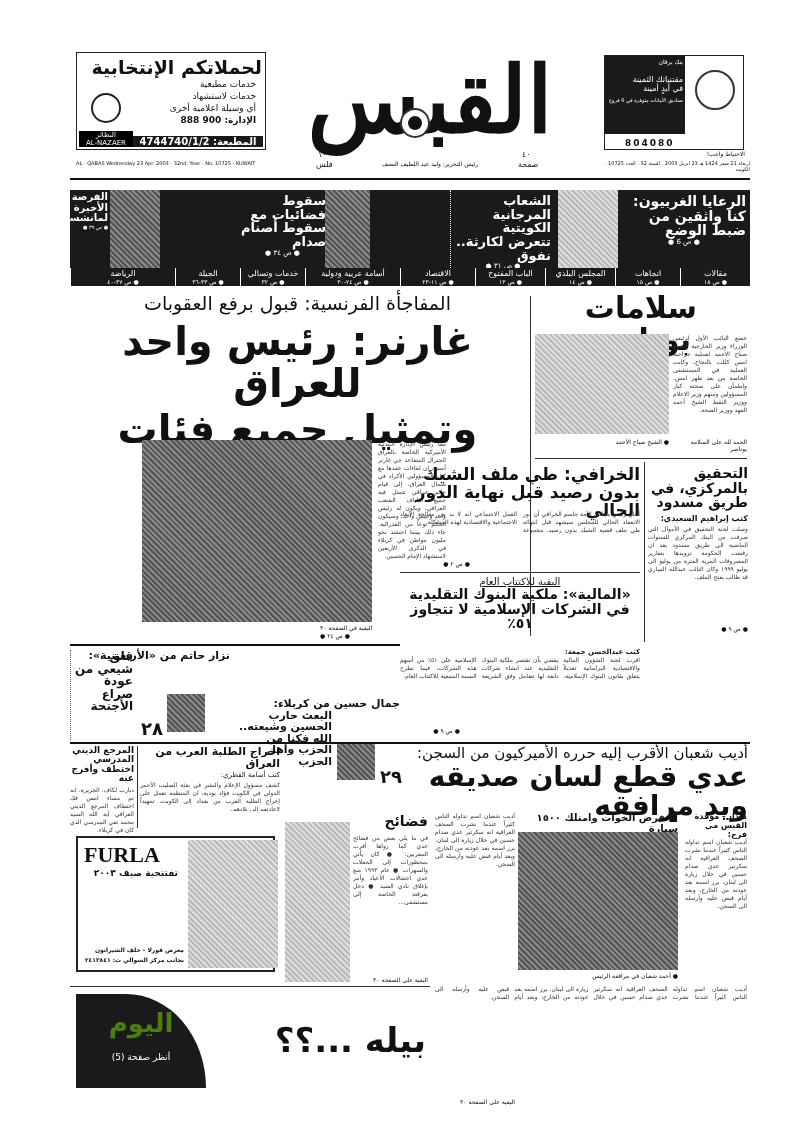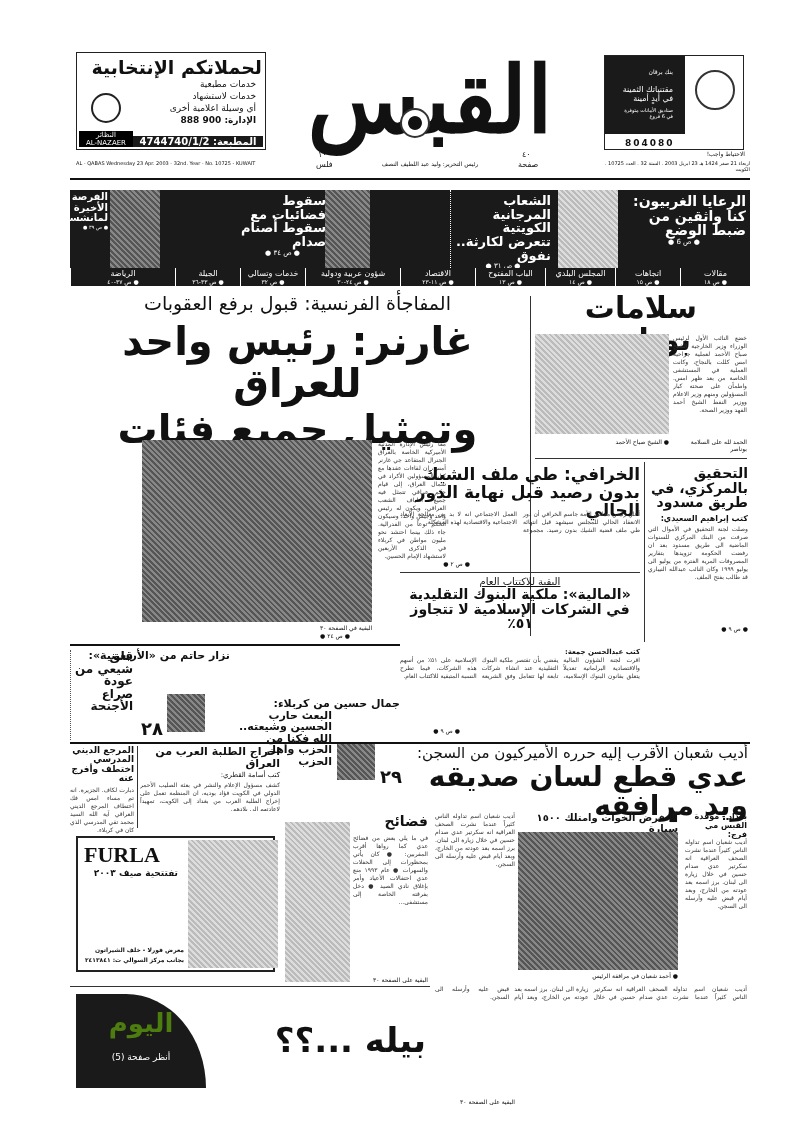--- a/index.html
+++ b/index.html
@@ -37,21 +37,21 @@
   </div>
   <div class="abs" style="left:14px;top:40px;width:30px;height:30px;border:2px solid #222;border-radius:50%;"></div>
 </div>
 
 <div class="abs" style="left:270px;top:50px;width:320px;height:105px;text-align:center;">
   <div class="abs" style="left:130px;top:58px;width:30px;height:30px;border-radius:50%;border:2px solid #333;background:radial-gradient(#111 35%,#fff 40%);"></div>
   <div style="font-family:'DejaVu Serif',serif;font-weight:bold;font-size:92px;line-height:100px;letter-spacing:6px;">القبس</div>
 </div>
 
 <div class="abs box" style="left:604px;top:55px;width:140px;height:95px;">
-  <div class="abs dark" style="left:0;top:0;width:80px;height:78px;padding:12px;">
+  <div class="abs dark" style="left:0;top:0;width:80px;height:78px;padding:2px;">
     <div class="rtl" style="font-size:6px;">بنك برقان</div>
     <div class="rtl" style="font-size:8px;margin-top:10px;">مقتنياتك الثمينة</div>
     <div class="rtl" style="font-size:8px;">في أيدٍ أمينة</div>
     <div class="rtl" style="font-size:5px;margin-top:4px;">صناديق الأمانات متوفرة في 6 فروع</div>
   </div>
   <div class="abs" style="left:90px;top:14px;width:40px;height:40px;border:2px solid #333;border-radius:50%;"></div>
   <div class="abs" style="left:20px;top:82px;font-size:9px;font-weight:bold;letter-spacing:2px;">804080</div>
 </div>
 <div class="abs rtl" style="left:690px;top:150px;width:55px;font-size:6px;">الاحتياط واجب!</div>
 
@@ -104,21 +104,21 @@
     </div>
   <div class="navcell" style="width:70px;">
       <span>الباب المفتوح</span>
       <span class="pg">● ص ١٣</span>
     </div>
   <div class="navcell" style="width:75px;">
       <span>الاقتصاد</span>
       <span class="pg">● ص ١١-٢٣</span>
     </div>
   <div class="navcell" style="width:95px;">
-      <span>شؤون عربية ودولية</span>
+      <span>أسامة عربية ودولية</span>
       <span class="pg">● ص ٢٤-٣٠</span>
     </div>
   <div class="navcell" style="width:65px;">
       <span>خدمات وتسالي</span>
       <span class="pg">● ص ٣٢</span>
     </div>
   <div class="navcell" style="width:65px;">
       <span>الجيلة</span>
       <span class="pg">● ص ٣٣-٣٦</span>
     </div>

